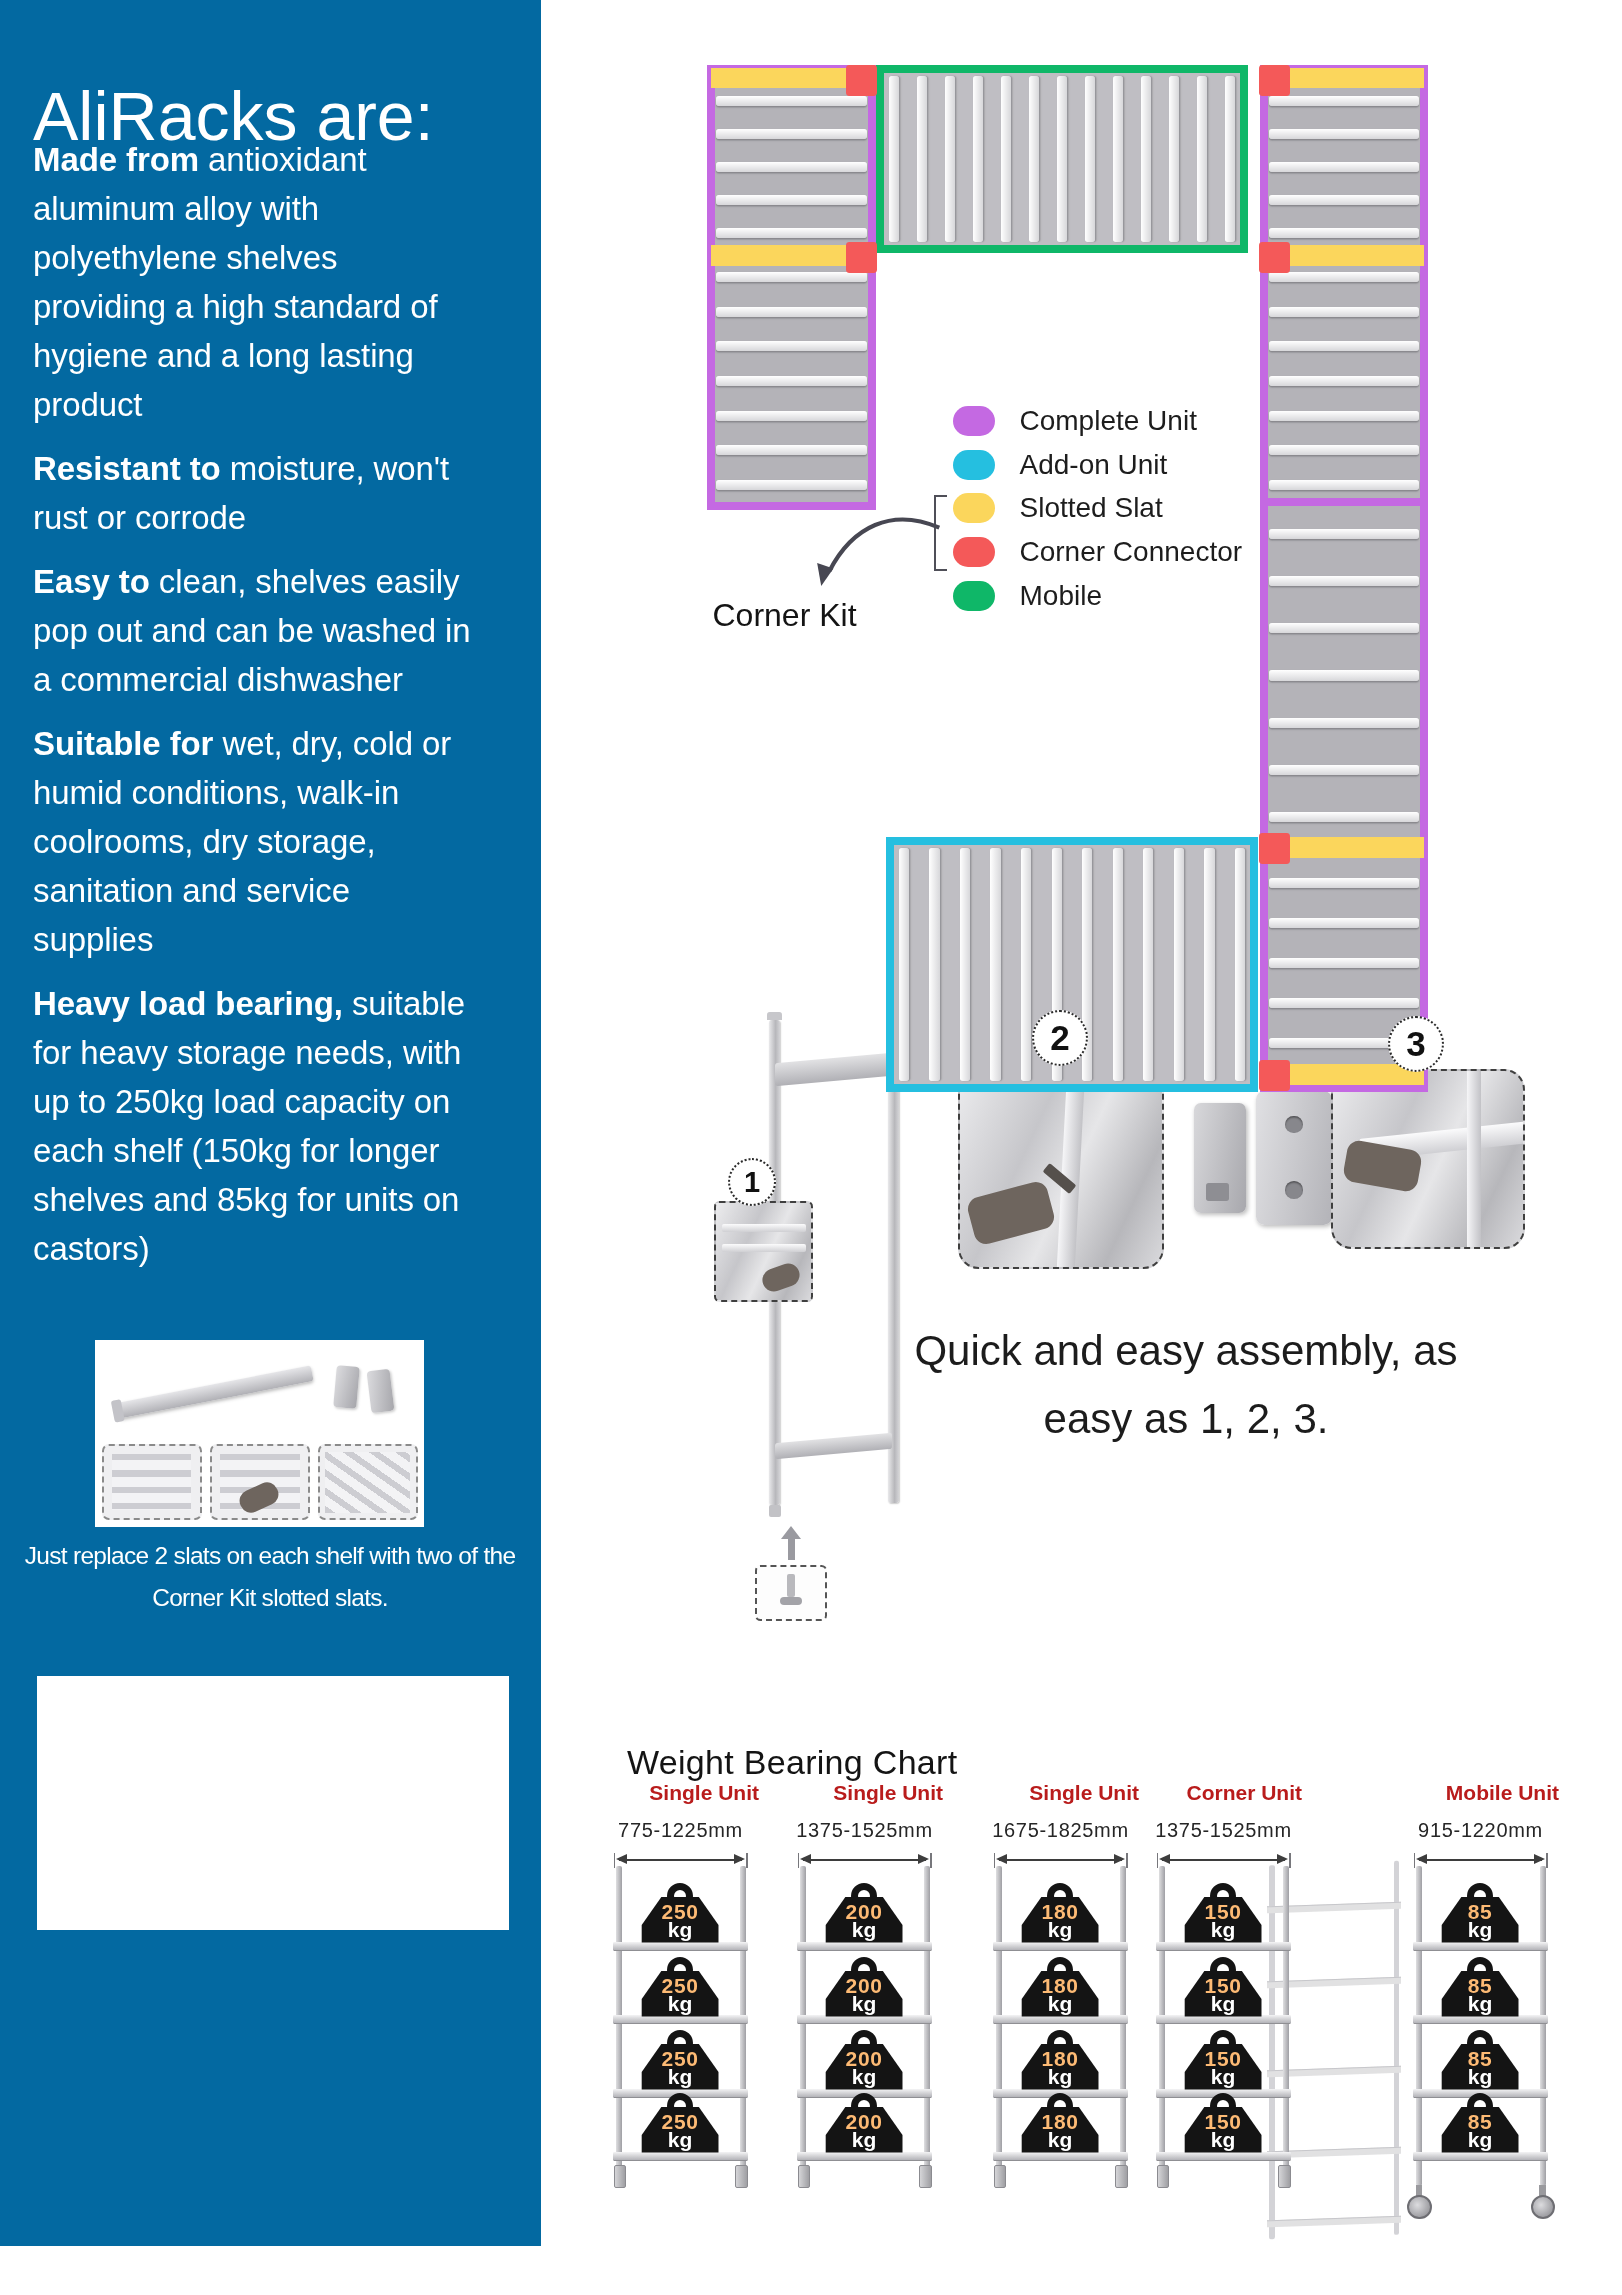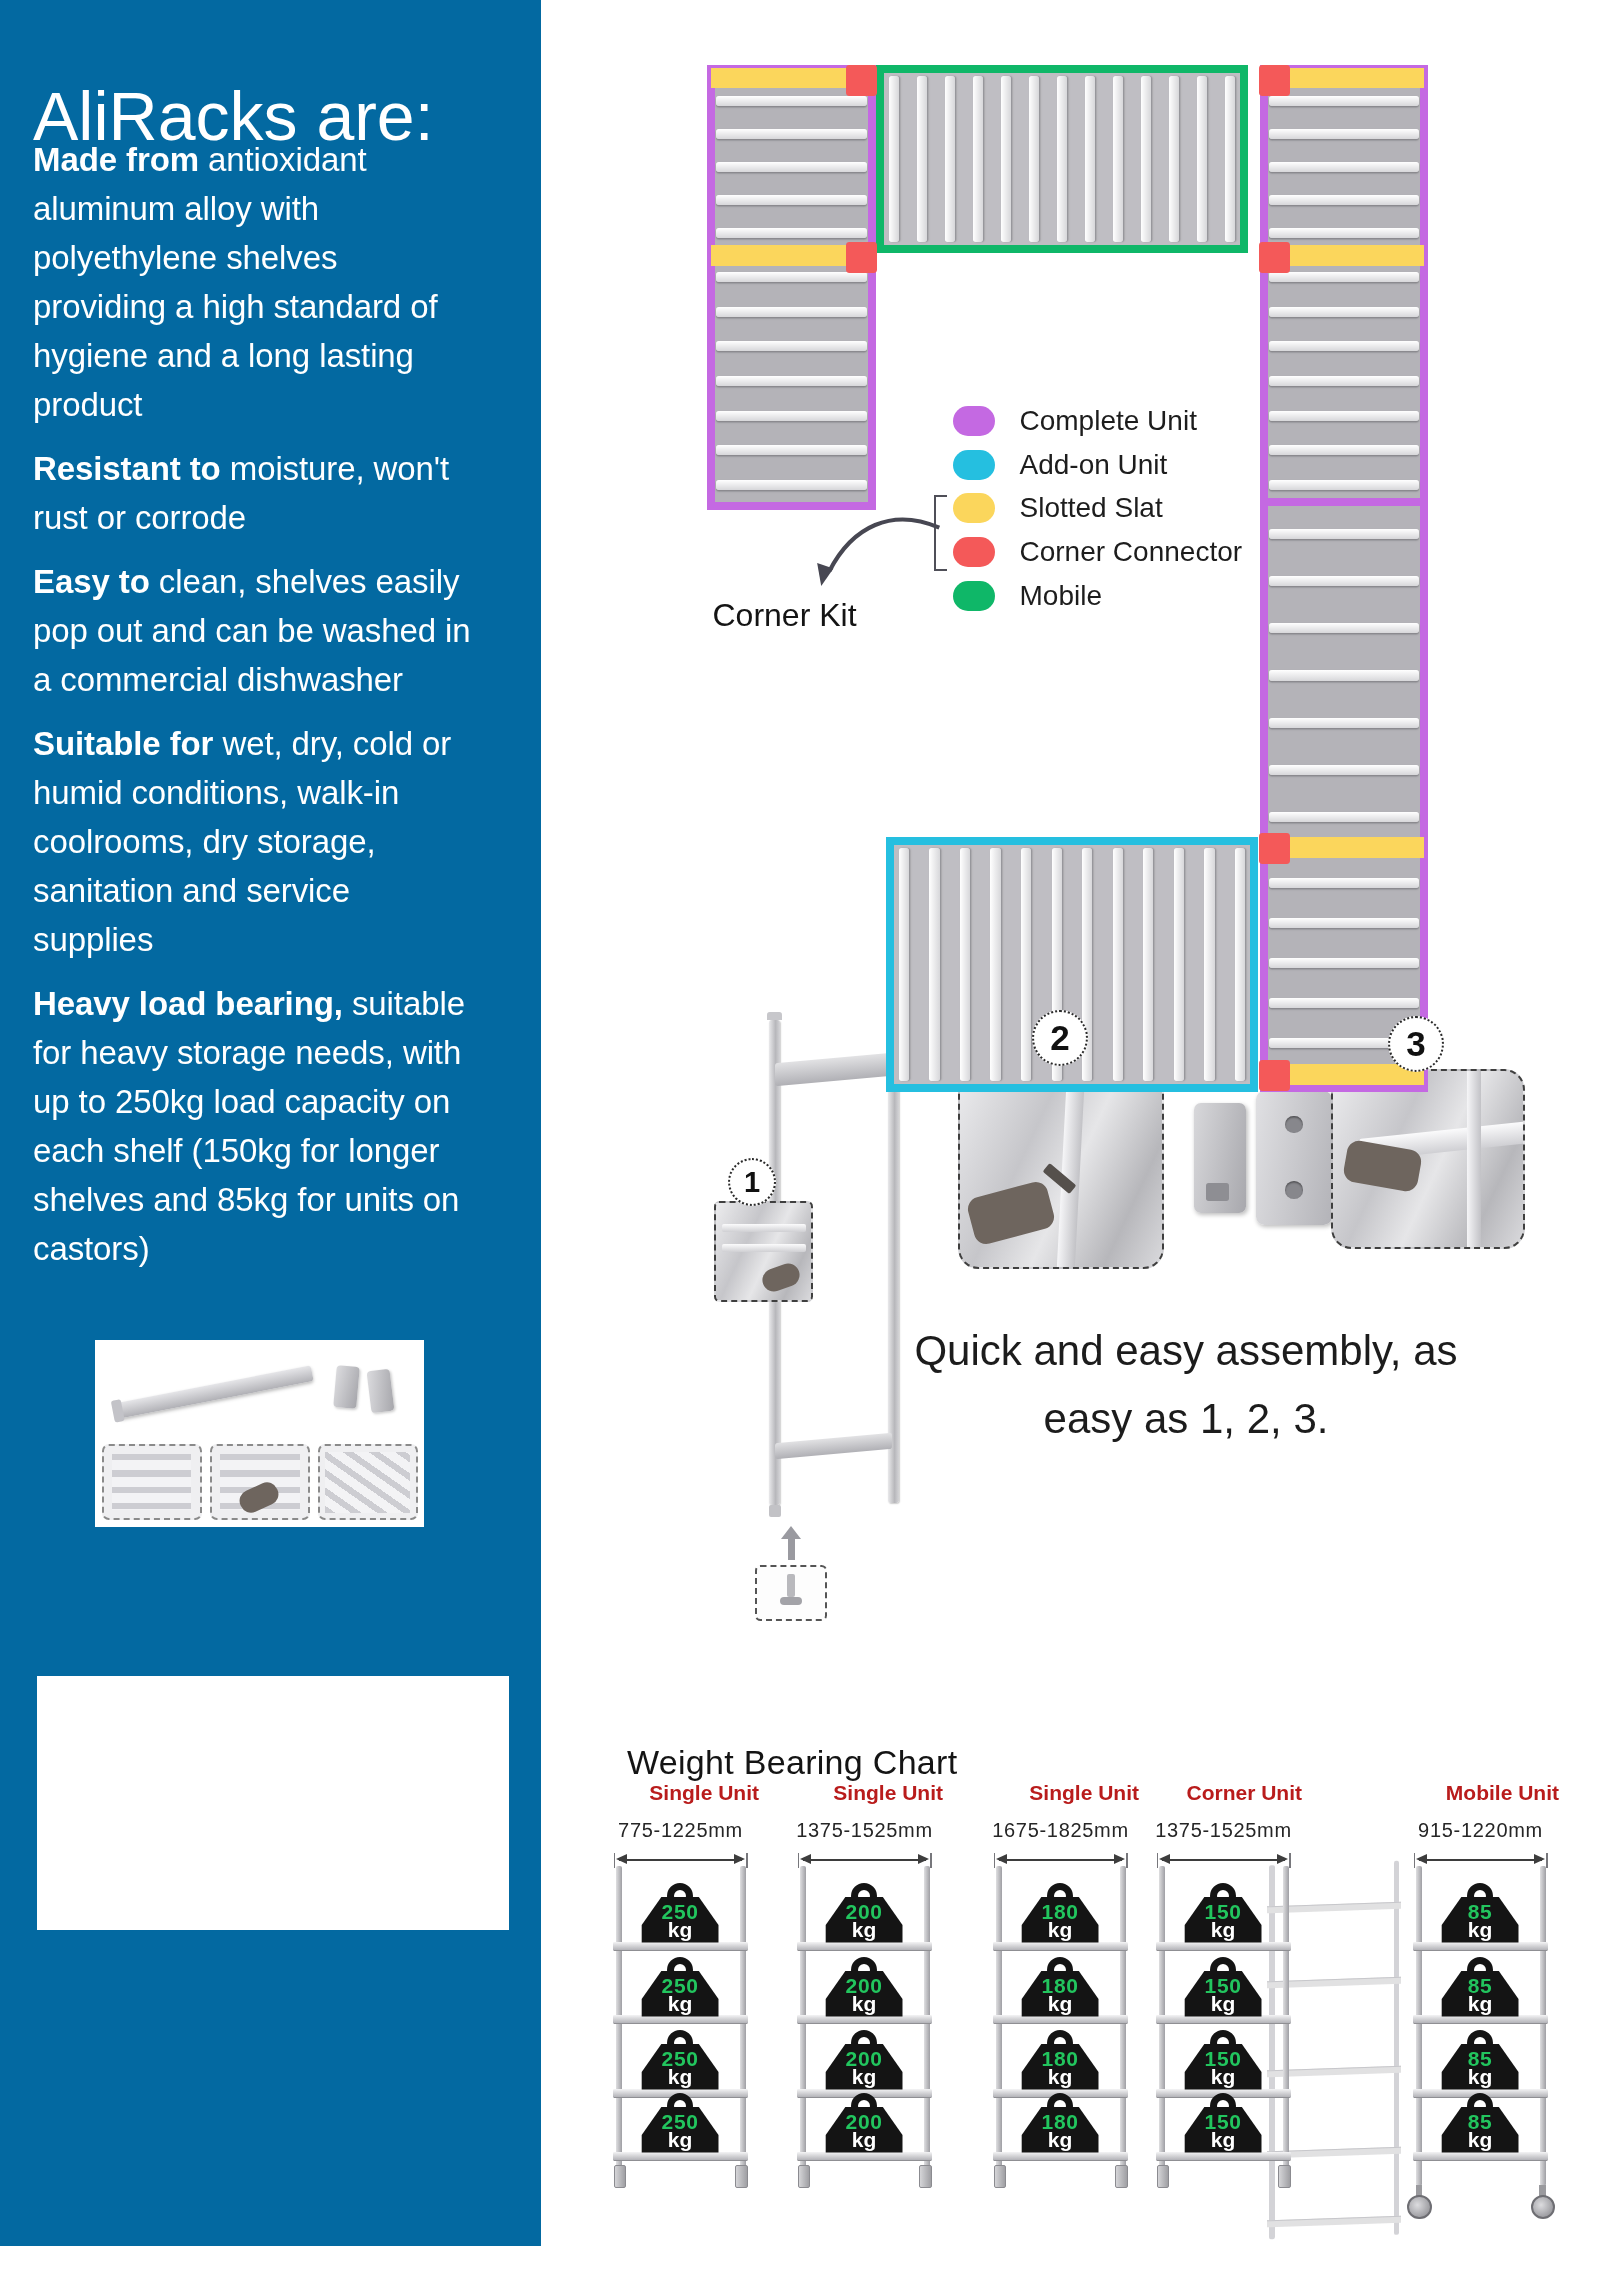--- a/index.html
+++ b/index.html
@@ -148,21 +148,21 @@
   .castor.l{left:-8.2px;} .castor.r{right:-8.2px;}
   .castor .fork{position:absolute;left:8.2px;top:0;width:6.8px;height:12.3px;background:#9a9a9e;}
   .castor .wheel{position:absolute;left:0;top:9.5px;width:20.5px;height:20.5px;border-radius:50%;
         border:2px solid #6e6e73;background:radial-gradient(circle at 40% 40%,#dcdcdf,#85858a);}
   .weight{position:absolute;width:80px;height:60px;left:24.5px;}
   .w-ring{position:absolute;left:27px;top:0;width:26px;height:26px;box-sizing:border-box;
         border:7.5px solid #141414;border-radius:50%;}
   .w-body{position:absolute;left:0;top:13.6px;width:80px;height:46px;background:#141414;
         clip-path:polygon(27% 0,73% 0,98% 62%,98% 100%,2% 100%,2% 62%);
         display:flex;flex-direction:column;align-items:center;justify-content:center;}
-  .w-val{font-size:21px;font-weight:700;color:#22c55e;line-height:21px;letter-spacing:0.7px;}
+  .w-val{font-size:21px;font-weight:700;color:#fdba74;line-height:21px;letter-spacing:0.7px;}
   .w-kg{font-size:21px;font-weight:700;color:#fff;line-height:16.4px;}
   .ghost{position:absolute;left:110px;top:-2.7px;width:130px;height:382px;opacity:.9;
         transform:skewY(-2deg);}
   .grail{position:absolute;top:0;width:5.5px;height:374px;background:#cfcfd3;border-radius:2px;}
   .grail.l{left:0;} .grail.r{right:0;}
   .gshelf{position:absolute;left:-2px;right:-2px;height:6.1px;background:#dededf;border-top:1.4px solid #c2c2c6;}
 </style>
 </head>
 <body>
 
@@ -188,20 +188,21 @@
       <div class="kit-conn kc2"></div>
       <div class="kit-tiles">
         <div class="kit-tile kt-stripes-h"></div>
         <div class="kit-tile kt-stripes-h">
           <div class="kt-hand"></div>
         </div>
         <div class="kit-tile kt-stripes-d"></div>
       </div>
     </div>
 
+    <div class="sb-note note-replace">Just replace 2 slats on each shelf with two of the Corner Kit slotted slats.</div>
     <div class="blank-box"></div>
   </aside>
 
   <div id="shelfG">
     <div class="vgroup">
         <div class="vslat"></div>
         <div class="vslat"></div>
         <div class="vslat"></div>
         <div class="vslat"></div>
         <div class="vslat"></div>

